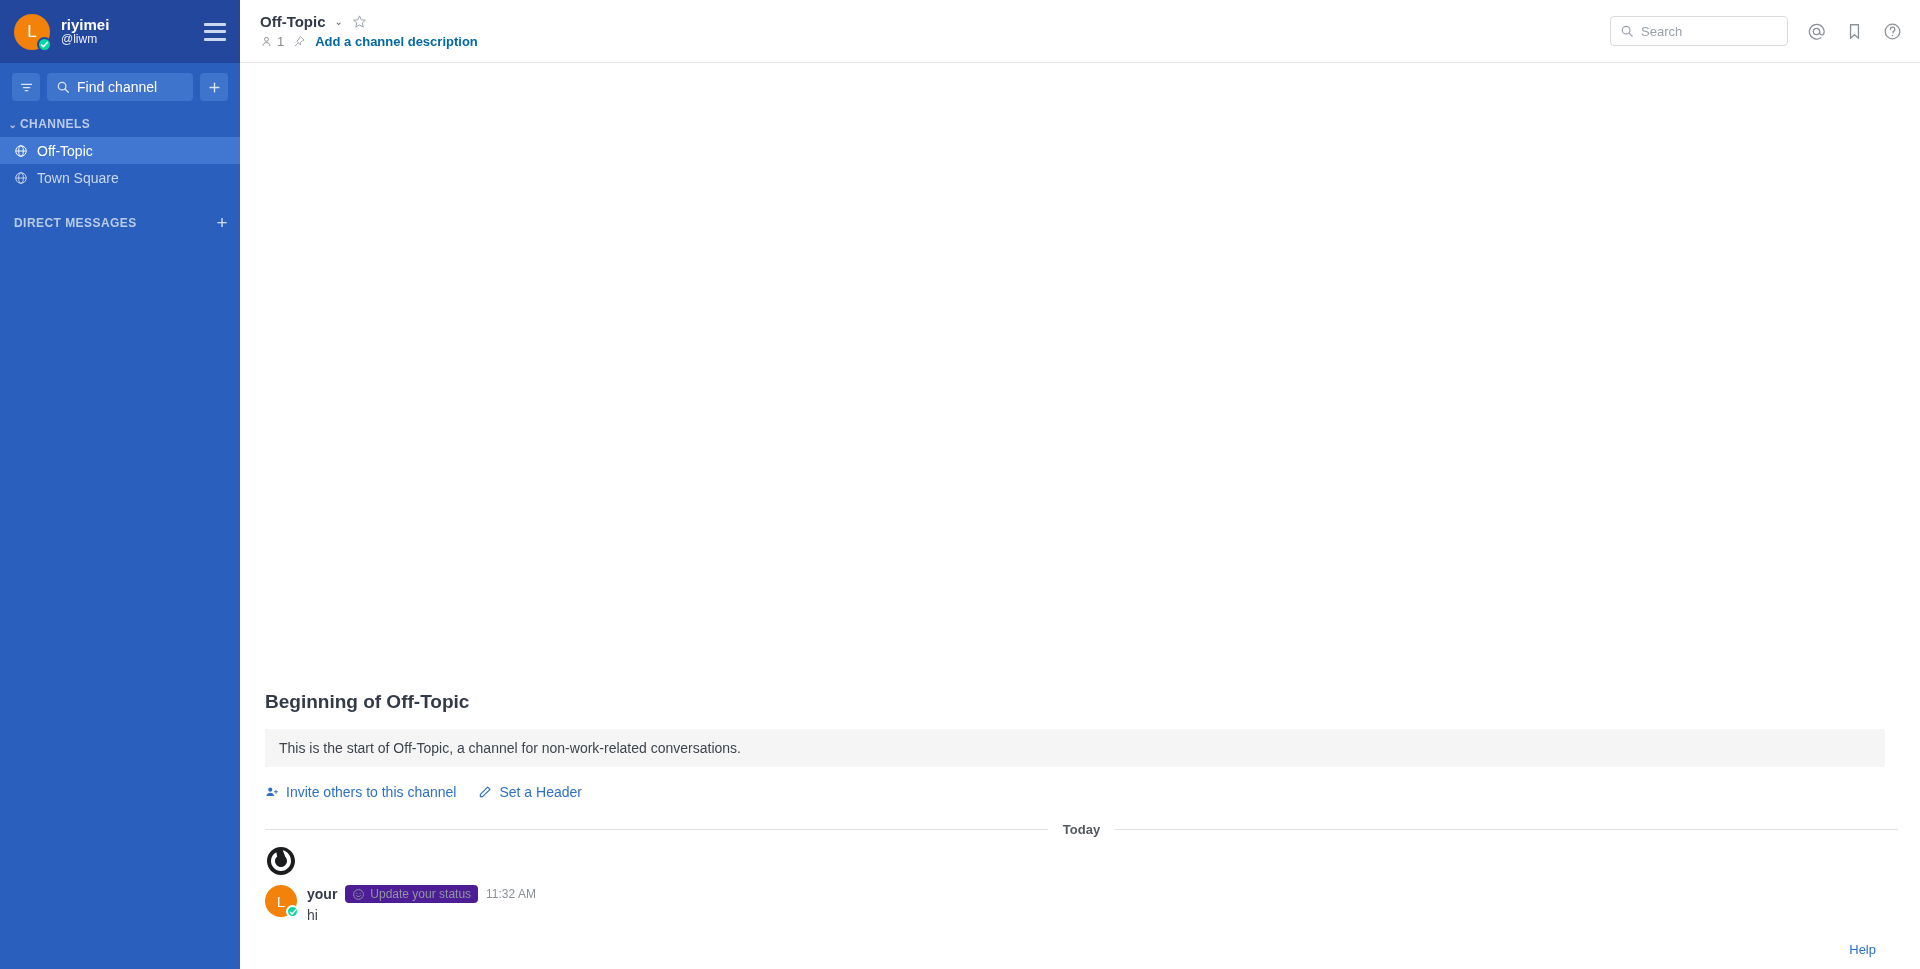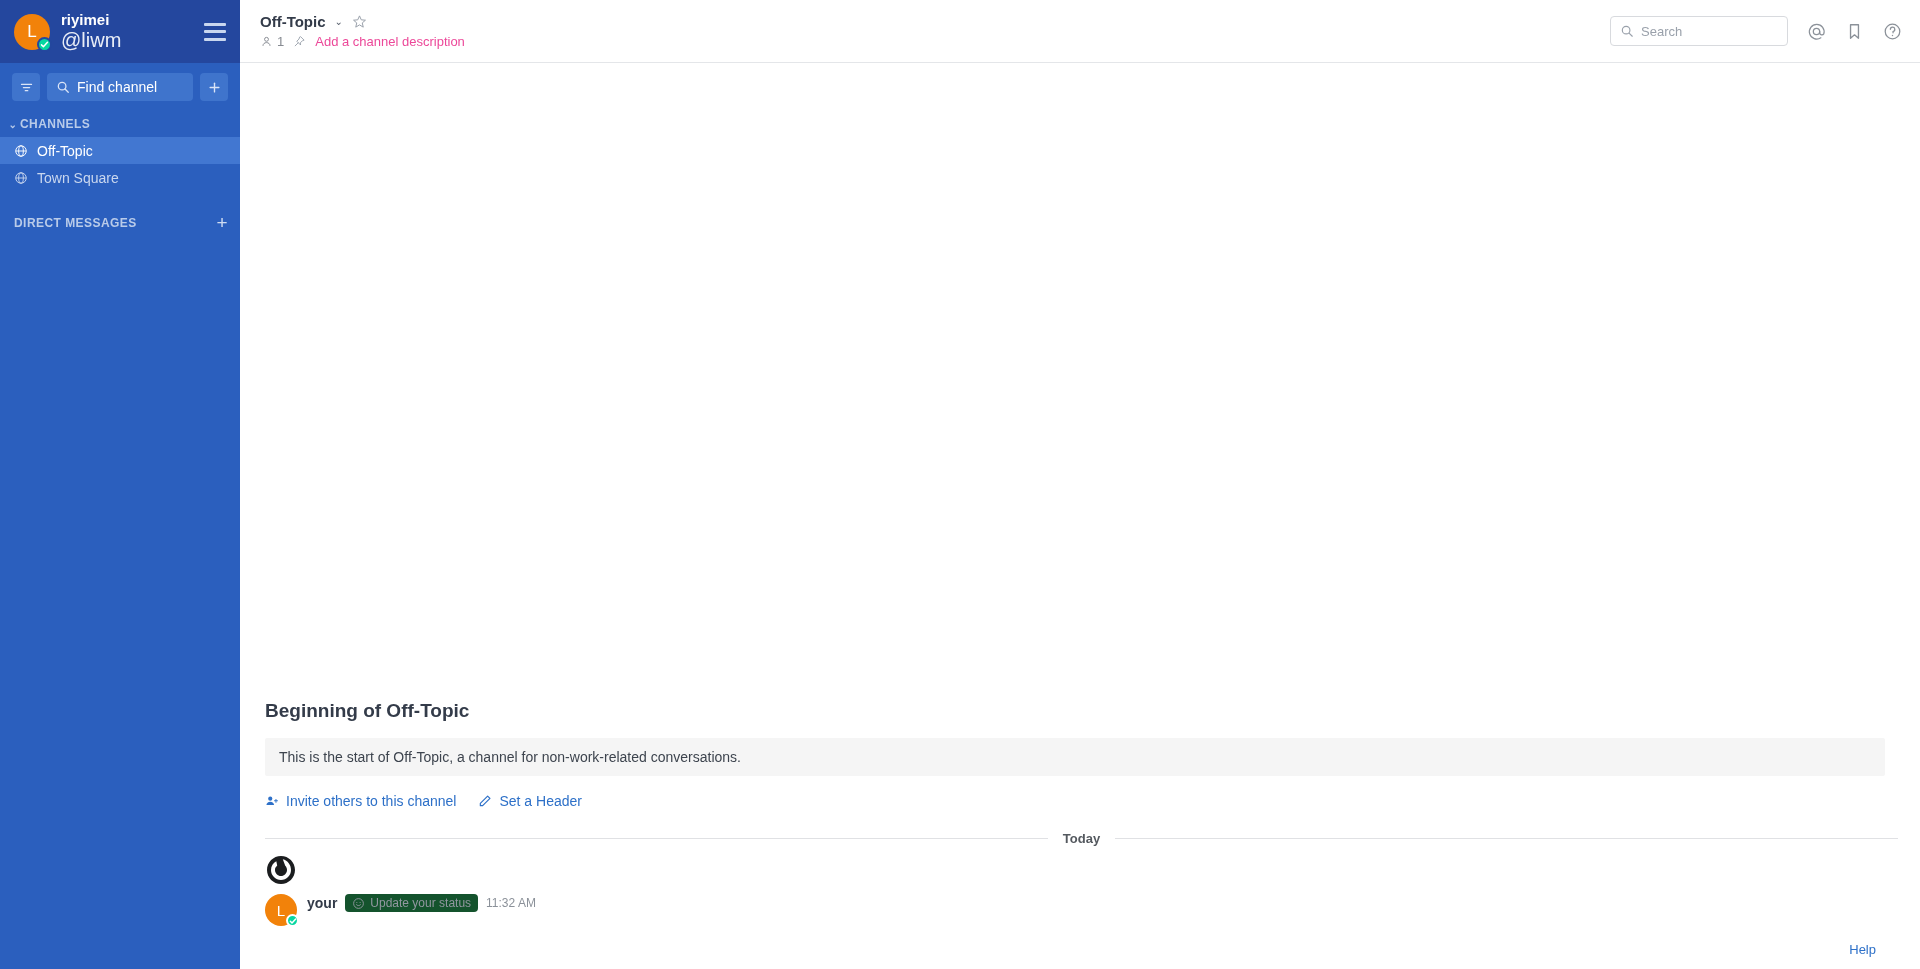--- a/index.html
+++ b/index.html
@@ -37,21 +37,21 @@
   .status-dot {
     position: absolute; right: -2px; bottom: -2px;
     width: 15px; height: 15px; border-radius: 50%;
     background: #06d6a0;
     border: 2px solid #24479e;
     display: flex; align-items: center; justify-content: center;
   }
   .status-dot svg { width: 9px; height: 9px; display: block; }
   .team-names { margin-left: 11px; line-height: 1.15; flex: 1; min-width: 0; }
   .team-name { font-size: 15px; font-weight: bold; color: #fff; white-space: nowrap; }
-  .team-user { font-size: 20px; color: #e9eef7; white-space: nowrap; }
+  .team-user { font-size: 12px; color: #e9eef7; white-space: nowrap; }
   .hamburger {
     width: 22px; height: 18px; display: flex; flex-direction: column;
     justify-content: space-between; cursor: pointer; flex-shrink: 0;
   }
   .hamburger span { display: block; height: 3px; background: #c9d7ef; border-radius: 1px; }
 
   .channel-tools {
     display: flex; align-items: center; gap: 7px;
     padding: 10px 12px 8px 12px;
   }
@@ -100,21 +100,21 @@
   }
   .ch-header-left { display: flex; flex-direction: column; justify-content: center; gap: 4px; }
   .ch-title-row { display: flex; align-items: center; gap: 9px; }
   .ch-title { font-size: 15px; font-weight: bold; color: #333b49; }
   .ch-chevron { font-size: 10px; color: #555e6b; }
   .ch-star svg { width: 15px; height: 15px; color: #9aa1ab; display: block; cursor: pointer; }
   .ch-sub-row { display: flex; align-items: center; gap: 9px; font-size: 13px; color: #878b92; }
   .ch-members { display: flex; align-items: center; gap: 4px; cursor: pointer; }
   .ch-members svg { width: 13px; height: 13px; color: #878b92; }
   .ch-pin svg { width: 13px; height: 13px; color: #9aa1ab; display: block; cursor: pointer; }
-  .ch-desc { color: #ec4899; cursor: pointer; }
+  .ch-desc { color: #0369a1; cursor: pointer; font-weight: bold; }
 
   .ch-header-right { margin-left: auto; display: flex; align-items: center; gap: 19px; justify-content: flex-end; }
   .search-box {
     width: 178px; height: 30px;
     border: 1px solid #d8dade; border-radius: 4px;
     display: flex; align-items: center; gap: 7px;
     padding: 0 9px; cursor: text; background: #fff;
   }
   .search-box svg { width: 14px; height: 14px; color: #9aa1ab; flex-shrink: 0; }
   .search-ph { font-size: 13px; color: #9aa1ab; }
@@ -150,21 +150,21 @@
     width: 13px; height: 13px; border: 2px solid #fff;
     right: -2px; bottom: -1px;
   }
   .post-avatar .status-dot svg { width: 8px; height: 8px; }
   .sys-logo { width: 32px; height: 32px; display: block; }
   .post-body { flex: 1; min-width: 0; }
   .post-meta { display: flex; align-items: center; gap: 8px; line-height: 1.2; }
   .post-author { font-size: 14px; font-weight: bold; color: #333b49; }
   .status-pill {
     display: inline-flex; align-items: center; gap: 5px;
-    background: #14532d; border-radius: 4px;
+    background: #4c1d95; border-radius: 4px;
     padding: 2px 7px; font-size: 12px; color: #9297a0; cursor: pointer;
   }
   .status-pill svg { width: 13px; height: 13px; display: block; color: #9297a0; }
   .post-time { font-size: 12px; color: #8b9199; }
   .post-text { font-size: 14px; color: #3d444e; padding-top: 3px; line-height: 1.4; }
   .post-text.sys { color: #6b7179; }
   .post-text.sys b { color: #3d444e; font-weight: normal; }
 
   .composer-wrap { flex-shrink: 0; padding: 6px 22px 0 25px; }
   .composer {
@@ -368,20 +368,21 @@
               <svg viewBox="0 0 24 24" fill="none" stroke="currentColor" stroke-width="1.7">
                   <circle cx="12" cy="12" r="9"></circle>
                   <circle cx="9" cy="10" r="1" fill="currentColor" stroke="none"></circle>
                   <circle cx="15" cy="10" r="1" fill="currentColor" stroke="none"></circle>
                   <path d="M8.3 14.3a4.6 4.6 0 0 0 7.4 0" stroke-linecap="round"></path>
                 </svg>
               <span>Update your status</span>
             </span>
             <span class="post-time">11:32 AM</span>
           </div>
+          <div class="post-text">hi</div>
         </div>
       </div>
 
     </div>
 
     <div class="composer-wrap">
       <div class="help-row">
         <span class="help-link">Help</span>
       </div>
     </div>

